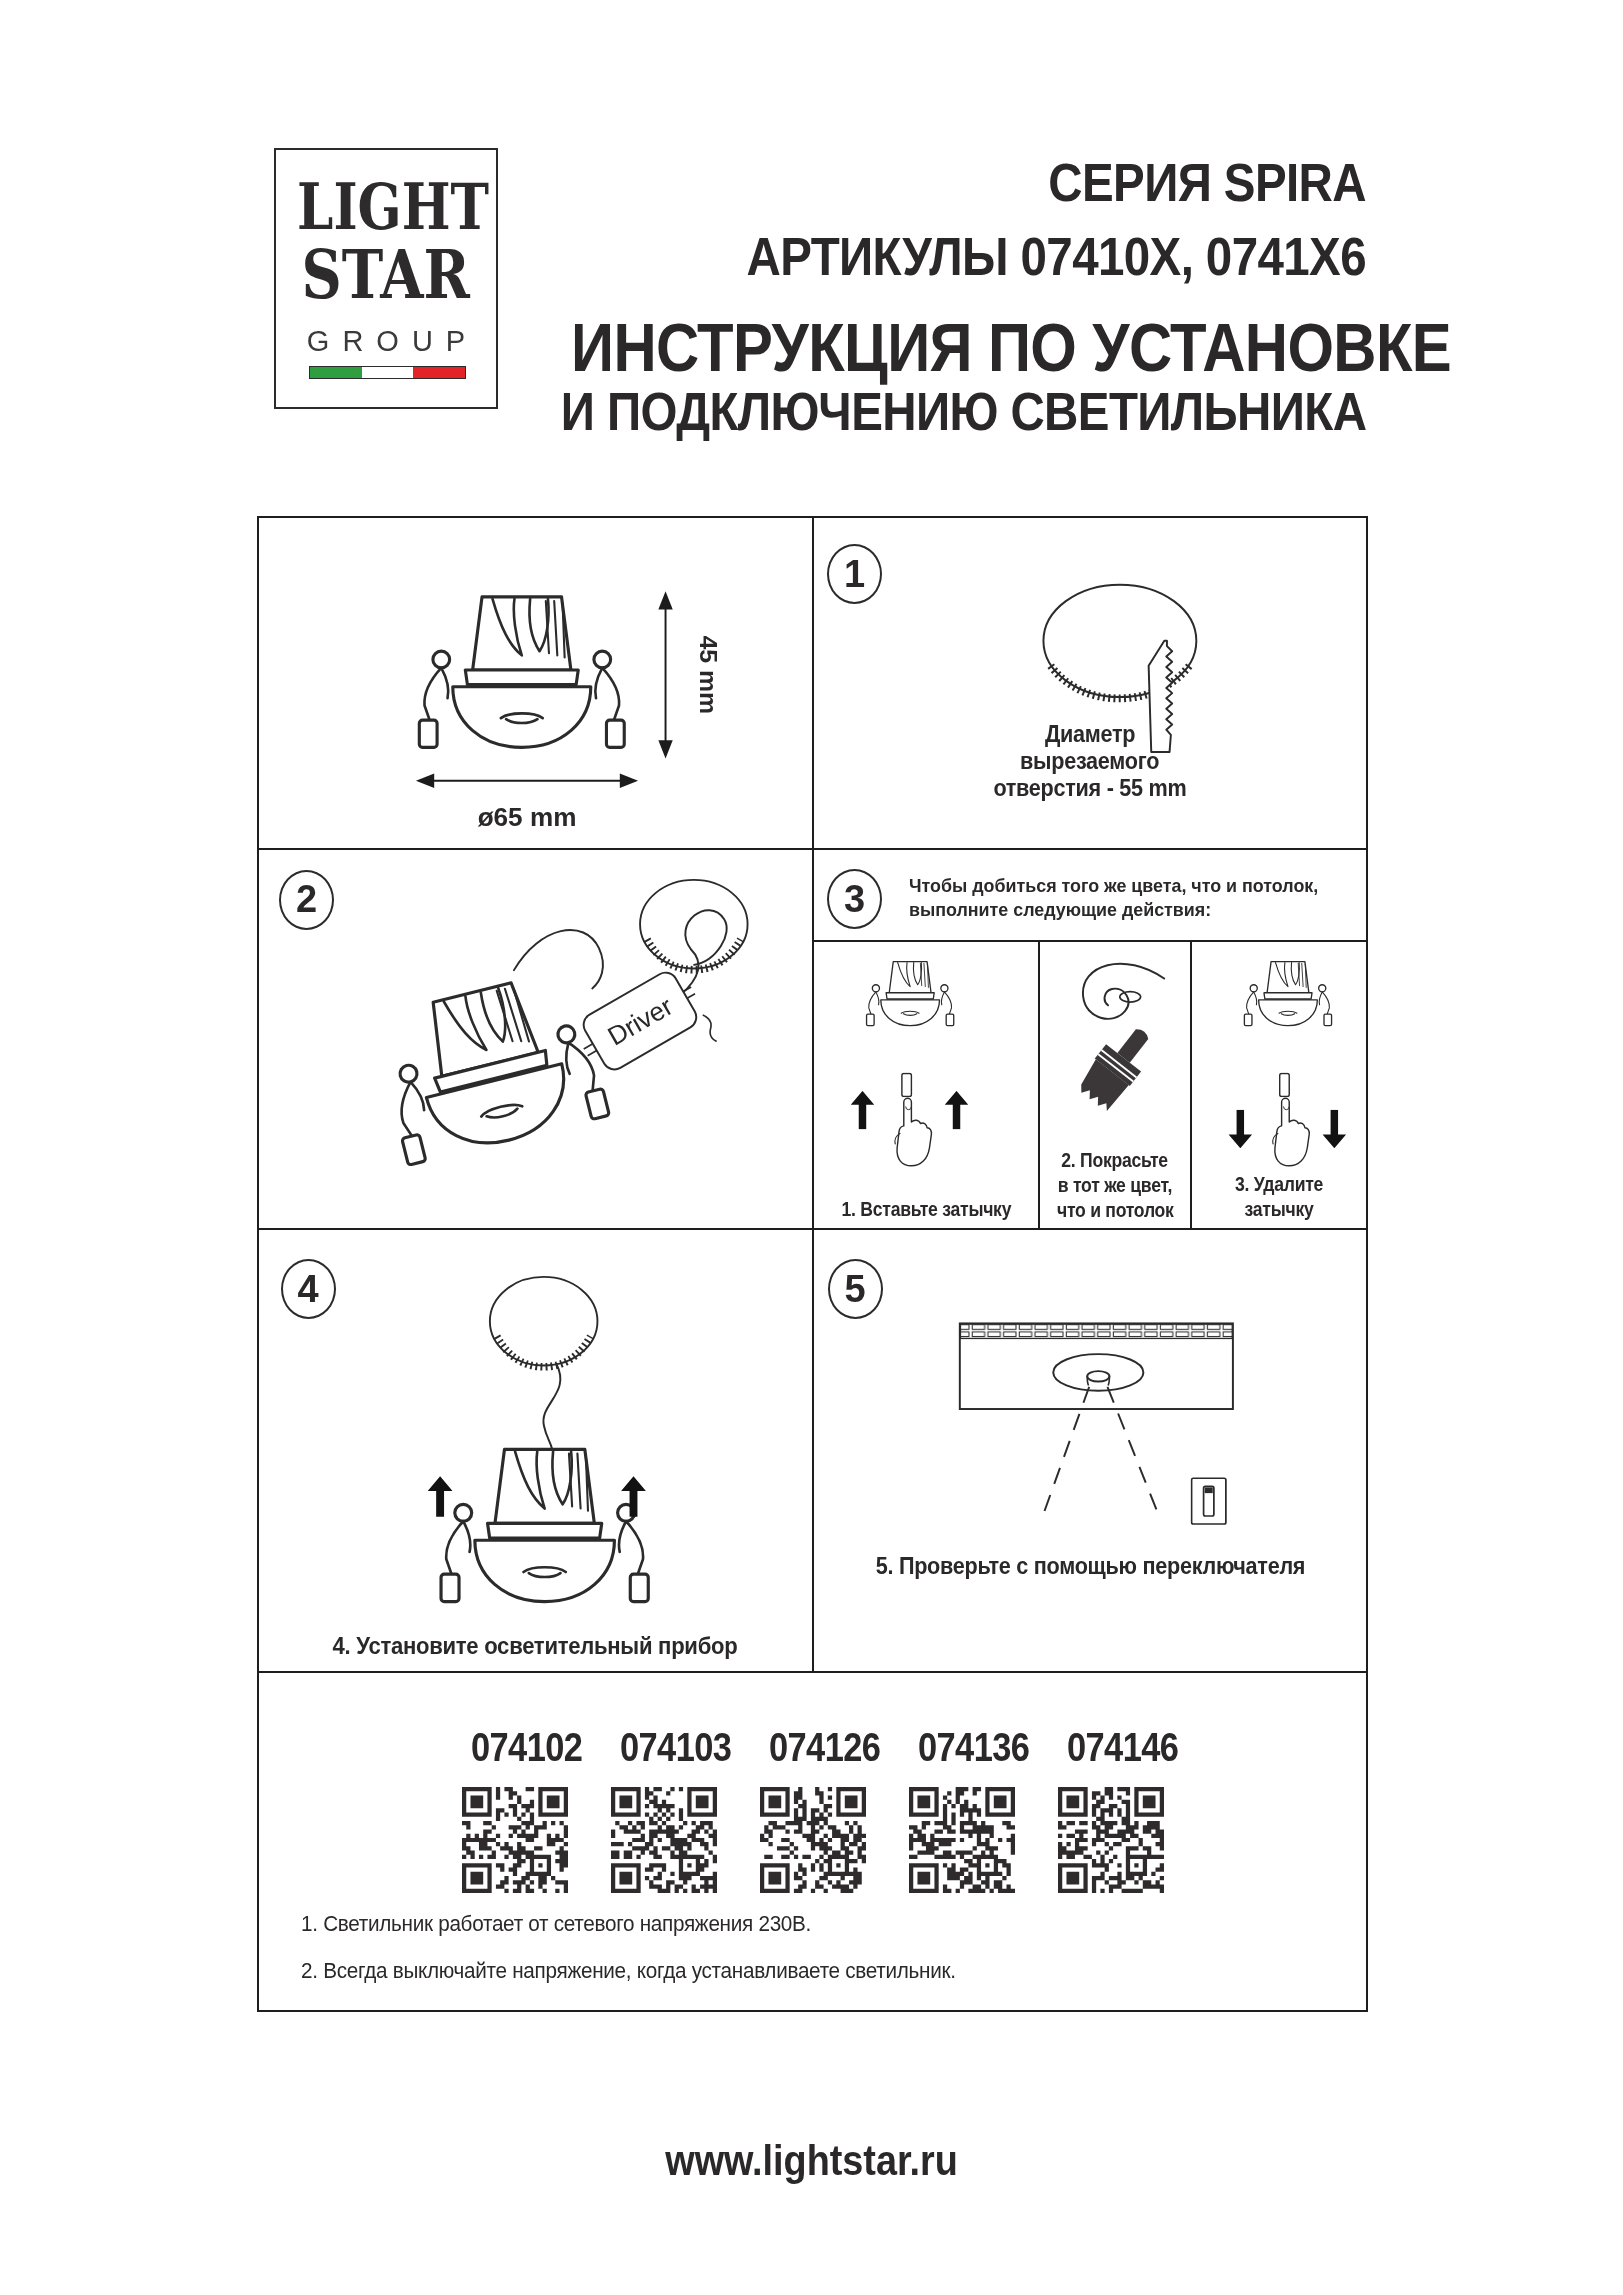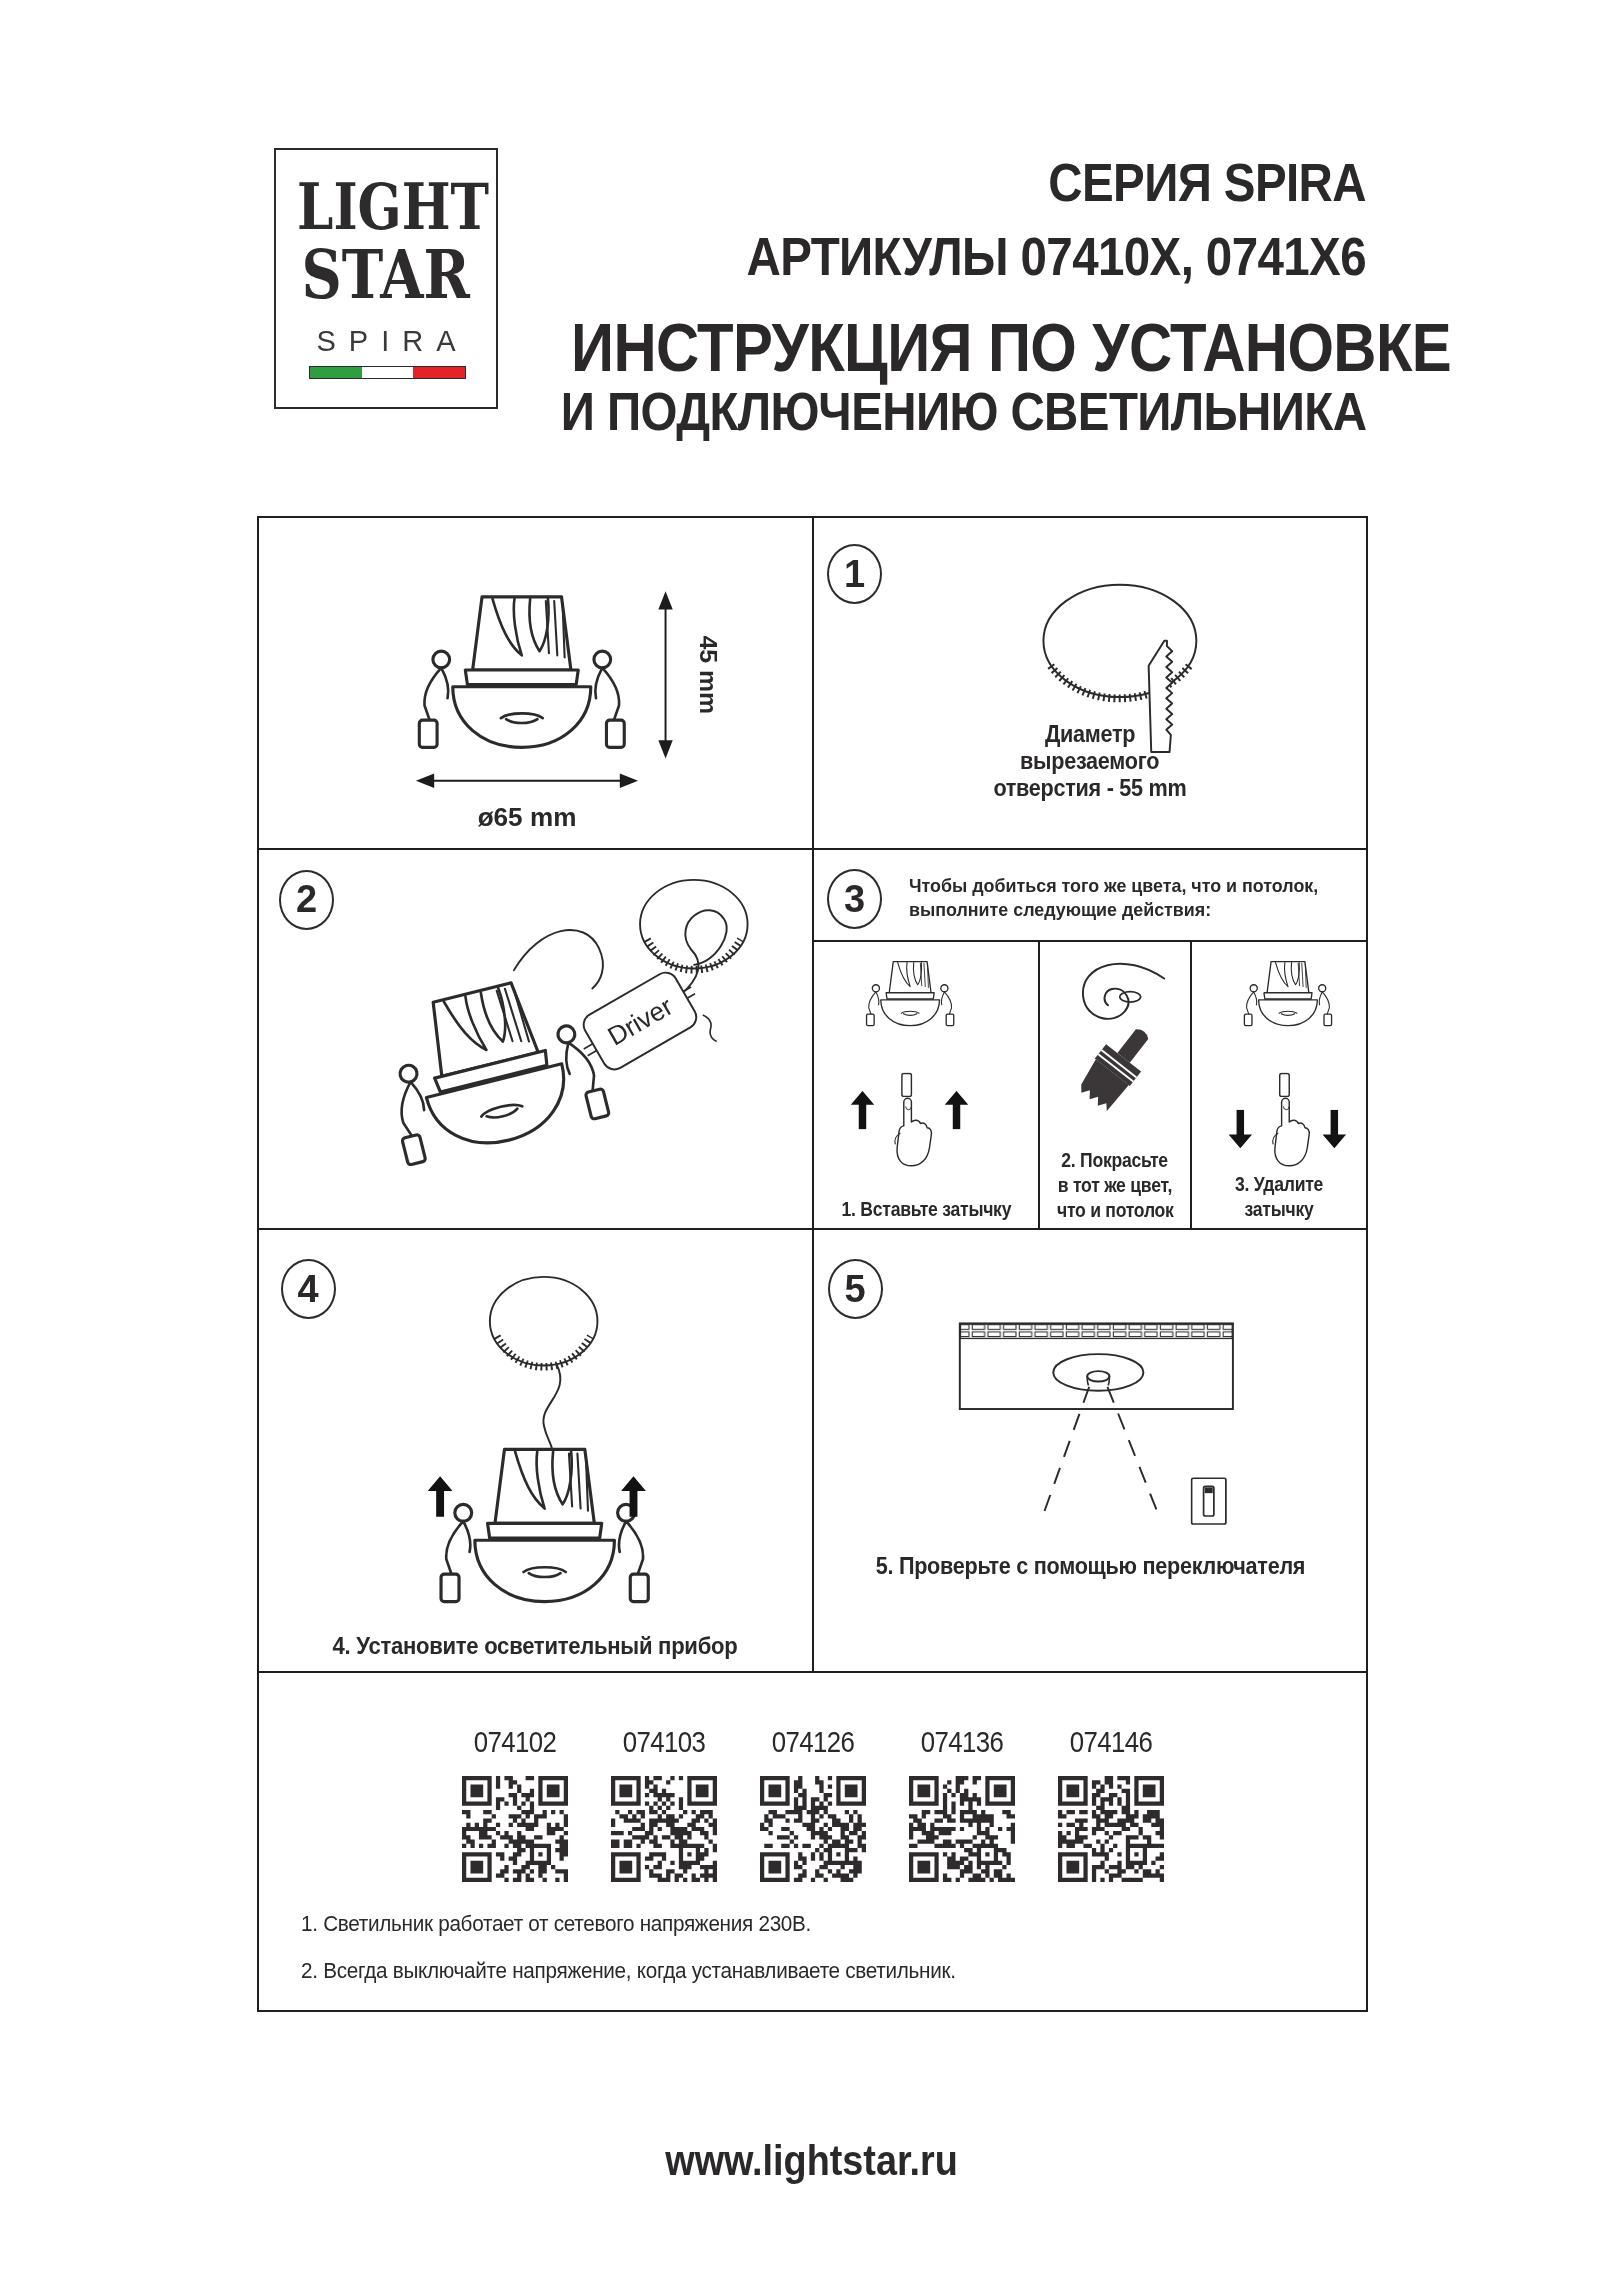--- a/index.html
+++ b/index.html
@@ -53,21 +53,21 @@
   .p3col{position:relative; box-sizing:border-box; height:100%;}
   .p3c1{width:226px; border-right:2px solid var(--line);}
   .p3c2{width:152px; border-right:2px solid var(--line);}
   .p3c3{flex:1 1 auto;}
   .subcap{position:absolute; left:0; right:0; bottom:6.5px; text-align:center; font-size:20px; line-height:25px; font-weight:700; color:#2b2829;}
   .subcap span{display:inline-block; transform:scaleX(.88); letter-spacing:-0.3px;}
 
   
   .qr-strip{position:absolute; left:0; right:0; top:52px; display:flex; justify-content:center; gap:43px;}
   .qr-item{width:106px; text-align:center;}
-  .qr-num{font-size:30px; font-weight:400; color:#2b2829; margin-bottom:17px; white-space:nowrap;}
+  .qr-num{font-size:40px; font-weight:700; color:#2b2829; margin-bottom:17px; white-space:nowrap;}
   .qr-num span{display:inline-block; transform:scaleX(.86); letter-spacing:-0.7px;}
   .qr-code{width:106px; height:106px; display:block;}
 
   .note{position:absolute; left:42px; font-size:22px; color:#2b2829; white-space:nowrap;}
   .note span{display:inline-block; transform:scaleX(.94); transform-origin:left center; letter-spacing:-0.3px;}
   .note1{top:238px;} .note2{top:285px;}
 
   .footer-url{position:absolute; left:0; right:0; top:2137px; text-align:center; font-size:42px; font-weight:700; color:#2b2829;}
   .footer-url span{display:inline-block; transform:scaleX(.9);}
 </style>
@@ -130,21 +130,21 @@
       <rect x="2" y="2" width="19" height="7" fill="#fff" stroke="#2b2b2b" stroke-width="1.6"></rect>
     </pattern>
   </defs>
 </svg>
 
 <div class="page">
 
   <div class="logo-box">
     <div class="logo-light"><span>LIGHT</span></div>
     <div class="logo-star"><span>STAR</span></div>
-    <div class="logo-group">SPIRA</div>
+    <div class="logo-group">GROUP</div>
     <div class="logo-flag">
         <span class="fg"></span>
         <span class="fw"></span>
         <span class="fr"></span>
       </div>
   </div>
 
   <div class="header-block">
     <div class="hl h-series"><span>СЕРИЯ SPIRA</span></div>
     <div class="hl h-articles"><span>АРТИКУЛЫ 07410X, 0741X6</span></div>

